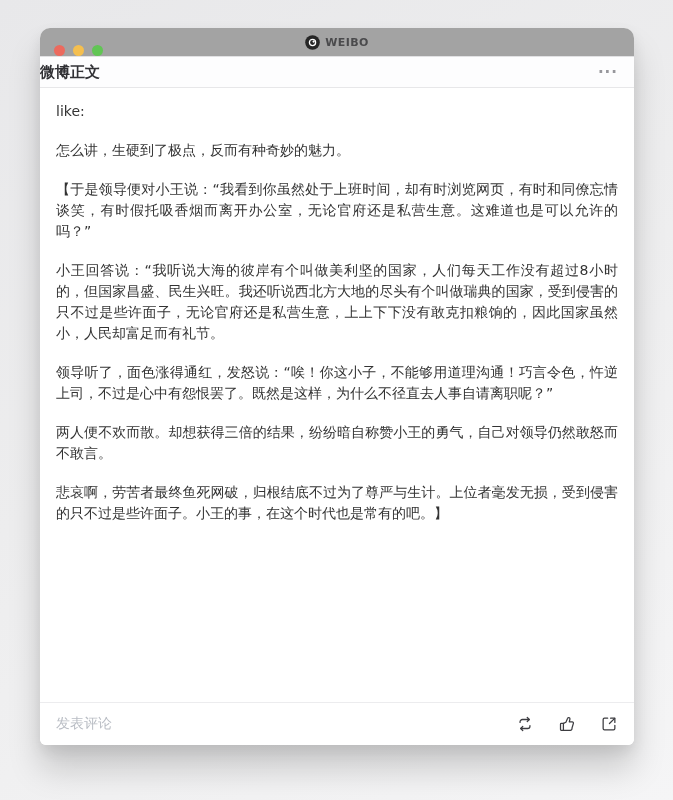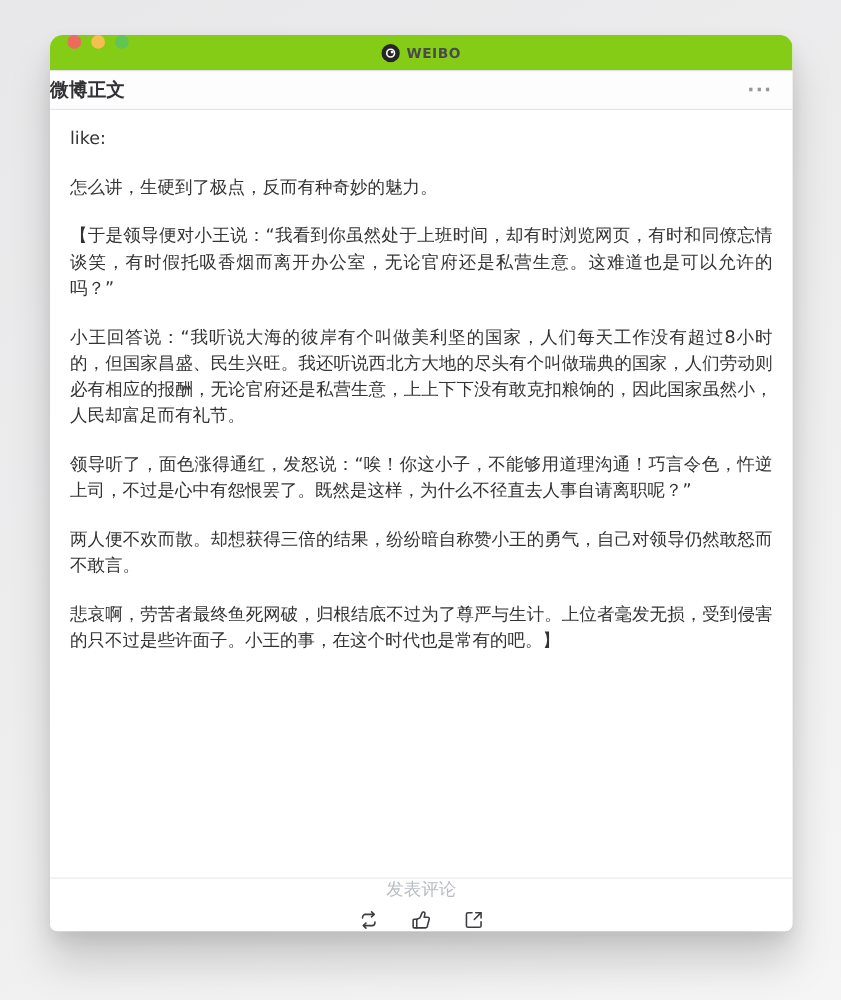--- a/index.html
+++ b/index.html
@@ -10,22 +10,22 @@
     -webkit-font-smoothing:antialiased;
   }
   .window{
     position:absolute;left:40px;top:28px;width:594px;height:717px;
     background:#ffffff;border-radius:10px 10px 6px 6px;
     box-shadow:0 24px 32px rgba(0,0,0,.17),0 6px 14px rgba(0,0,0,.08);
     display:flex;flex-direction:column;overflow:hidden;
   }
   
   .titlebar{
-    height:28px;min-height:28px;background:#84cc16;border-bottom:1px solid #e1e1e3;
-    display:flex;align-items:flex-start;position:relative;
+    height:28px;min-height:28px;background:#a3a3a3;border-bottom:1px solid #e1e1e3;
+    display:flex;align-items:flex-end;position:relative;
   }
   .traffic{display:flex;gap:8px;margin-left:14px;}
   .dot{width:11px;height:11px;border-radius:50%;display:inline-block;}
   .dot.red{background:#EC6A5E;}
   .dot.yellow{background:#F5BF4F;}
   .dot.green{background:#61C554;}
   .brand{
     position:absolute;left:0;right:0;top:0;bottom:0;
     display:flex;align-items:center;justify-content:center;gap:5px;pointer-events:none;
   }
@@ -49,21 +49,21 @@
   .content{
     flex:1;overflow:hidden;background:#fff;
     padding:13px 16px 0 16px;
     font-size:14px;line-height:21px;color:#333333;
     text-align:justify;
   }
   .content p{margin:0 0 18px 0;}
   
   .commentbar{
     height:42px;min-height:42px;border-top:1px solid #ececee;background:#fff;
-    display:flex;align-items:center;padding:0 16px;flex-direction:column;
+    display:flex;align-items:center;padding:0 16px;
   }
   .placeholder{flex:1;font-size:14px;color:#b9bdc4;cursor:text;}
   .actions{display:flex;align-items:center;gap:24px;}
   .action{width:18px;height:18px;display:inline-flex;color:#3c3c40;cursor:pointer;}
   .action svg,.back svg,.logo svg{width:100%;height:100%;display:block;}
 </style>
 </head>
 <body>
 
 <div class="window">
@@ -93,21 +93,21 @@
       </svg>
     </span>
     <span class="nav-title">微博正文</span>
     <span class="more">···</span>
   </div>
 
   <div class="content">
     <p>like:</p>
     <p>怎么讲，生硬到了极点，反而有种奇妙的魅力。</p>
     <p>【于是领导便对小王说：“我看到你虽然处于上班时间，却有时浏览网页，有时和同僚忘情谈笑，有时假托吸香烟而离开办公室，无论官府还是私营生意。这难道也是可以允许的吗？”</p>
-    <p>小王回答说：“我听说大海的彼岸有个叫做美利坚的国家，人们每天工作没有超过8小时的，但国家昌盛、民生兴旺。我还听说西北方大地的尽头有个叫做瑞典的国家，人们劳动则必有相应的报酬，无论官府还是私营生意，上上下下没有敢克扣粮饷的，因此国家虽然小，人民却富足而有礼节。</p>
+    <p>小王回答说：“我听说大海的彼岸有个叫做美利坚的国家，人们每天工作没有超过8小时的，但国家昌盛、民生兴旺。我还听说西北方大地的尽头有个叫做瑞典的国家，受到侵害的只不过是些许面子，无论官府还是私营生意，上上下下没有敢克扣粮饷的，因此国家虽然小，人民却富足而有礼节。</p>
     <p>领导听了，面色涨得通红，发怒说：“唉！你这小子，不能够用道理沟通！巧言令色，忤逆上司，不过是心中有怨恨罢了。既然是这样，为什么不径直去人事自请离职呢？”</p>
     <p>两人便不欢而散。却想获得三倍的结果，纷纷暗自称赞小王的勇气，自己对领导仍然敢怒而不敢言。</p>
     <p>悲哀啊，劳苦者最终鱼死网破，归根结底不过为了尊严与生计。上位者毫发无损，受到侵害的只不过是些许面子。小王的事，在这个时代也是常有的吧。】</p>
   </div>
 
   <div class="commentbar">
     <span class="placeholder">发表评论</span>
     <div class="actions">
       <span class="action">
         <svg viewBox="0 0 20 20" fill="none" stroke="currentColor" stroke-width="1.4" stroke-linecap="round" stroke-linejoin="round">

